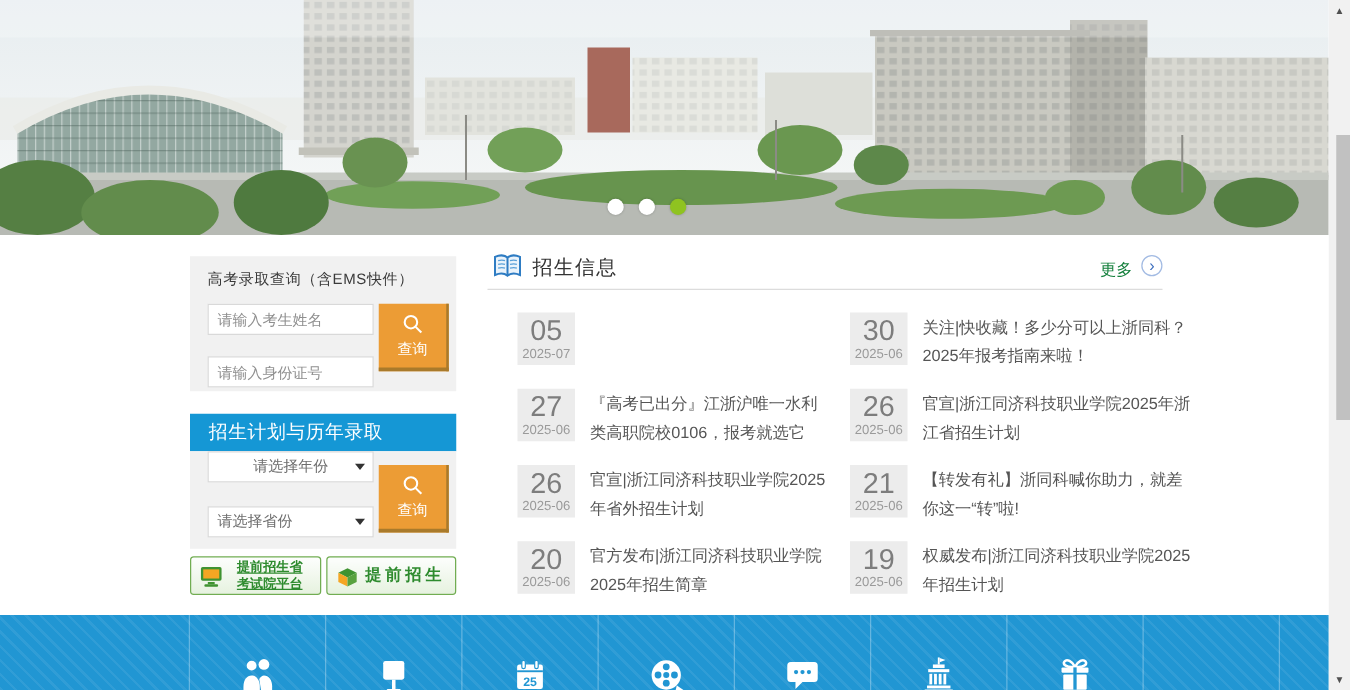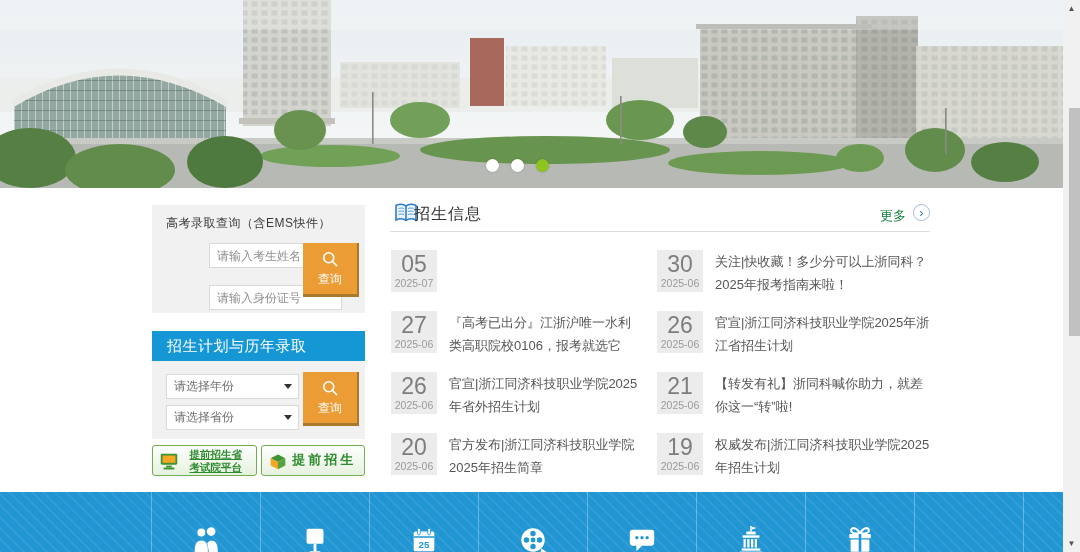--- a/index.html
+++ b/index.html
@@ -12,56 +12,56 @@
   .banner svg { display:block; }
   .dots { position:absolute; left:486px; top:159px; display:flex; gap:12px; }
   .dot { width:13px; height:13px; border-radius:50%; background:#ffffff; box-shadow:0 0 2px rgba(0,0,0,.25); cursor:pointer; }
   .dot.active { background:#8fc320; }
 
   
   .box { position:absolute; background:#f1f1f1; }
   .lookup-box { left:152px; top:205px; width:213px; height:108px; }
   .panel-title { position:absolute; left:14px; top:10px; font-size:12px; color:#3a3a3a; letter-spacing:.5px; white-space:nowrap; }
   .txt-input { position:absolute; left:14px; width:133px; height:25px; border:1px solid #d9d9d9; background:#fff;
-               font-size:12px; color:#6d28d9; padding:0 7px; outline:none;margin-left:43px; }
+               font-size:12px; color:#6d28d9; padding:0 7px; outline:none; }
   .txt-input::placeholder { color:#8f8f8f; }
   .in1 { top:38px; } .in2 { top:80px; }
   .search-btn { position:absolute; left:151px; top:38px; width:56px; height:54px; background:#ec9c35;
                 border:none; border-right:2px solid #a97a2b; border-bottom:3px solid #a97a2b; cursor:pointer;
                 display:flex; flex-direction:column; align-items:center; justify-content:center; gap:2px; }
   .search-btn span { color:#fff; font-size:12px; }
 
   .plan-header { position:absolute; left:152px; top:331px; width:213px; height:30px; background:#1597d5;
                  color:#fff; font-size:15px; line-height:30px; padding-left:15px; letter-spacing:.5px; }
   .plan-box { left:152px; top:361px; width:213px; height:78px; }
   .fake-select { position:absolute; left:14px; width:133px; height:25px; background:#fff; border:1px solid #d9d9d9;
                  font-size:12px; color:#6e6e6e; line-height:23px; padding:0 7px; cursor:pointer; }
-  .sel1 { top:13px; } .sel2 { top:44px; }
+  .sel1 { top:0;text-align:center; } .sel2 { top:44px; }
   .fake-select .chev { position:absolute; right:6px; top:9px; width:0; height:0;
                  border-left:4px solid transparent; border-right:4px solid transparent; border-top:5px solid #333; }
   .plan-btn { top:11px; }
 
   .badges { position:absolute; left:152px; top:445px; width:213px; height:31px; display:flex; gap:4px; }
   .badge { flex:1; border:1px solid #71ad52; border-radius:3px; background:linear-gradient(#fdfefd,#e6f2df);
            display:flex; align-items:center; padding:0 4px 0 5px; cursor:pointer; }
   .badge svg { flex:0 0 auto; }
   .badge .btxt { flex:1; text-align:center; color:#2e8b2e; font-weight:bold; line-height:1.15; }
   .badge1 .btxt { font-size:10.5px;text-decoration:underline; }
   .badge2 .btxt { font-size:13px; letter-spacing:3px; }
 
   
   .news-header { position:absolute; left:390px; top:201px; width:540px; height:28px; }
   .news-book { position:absolute; left:4px; top:2px; }
-  .news-title { position:absolute; left:24px; top:3px; font-size:16px; color:#333; letter-spacing:1px; }
+  .news-title { position:absolute; left:36px; top:3px; font-size:16px; color:#333; letter-spacing:1px; }
   .news-more { position:absolute; right:24px; top:6px; font-size:13px; color:#15803d; cursor:pointer; }
   .more-circle { position:absolute; right:0; top:3px; width:17px; height:17px; border:1px solid #a3bbe3; border-radius:50%;
                  color:#3e6fbe; font-size:13px; line-height:15px; text-align:center; cursor:pointer; background:#fff; }
   .news-divider { position:absolute; left:390px; top:231px; width:540px; height:1px; background:#dcdcdc; }
 
-  .news-grid { position:absolute; left:391px; top:250px; width:540px; display:grid;
+  .news-grid { position:absolute; left:414px; top:250px; width:540px; display:grid;
                grid-template-columns:250px 274px; column-gap:16px; row-gap:15px; }
   .news-item { display:flex; cursor:pointer; }
   .date-block { width:46px; height:42px; background:#ececec; flex:0 0 auto; text-align:center; padding-top:2px; }
   .date-day { display:block; font-size:23px; color:#7d7d7d; line-height:24px; }
   .date-ym { display:block; font-size:10.5px; color:#9a9a9a; line-height:14px; }
   .news-text { margin-left:12px; font-size:13px; color:#555; line-height:23px; }
 
   
   .footer { position:absolute; left:0; top:492px; width:1063px; height:60px; background:#2196d3;
             background-image:repeating-linear-gradient(45deg, rgba(255,255,255,.07) 0 2px, transparent 2px 8px); }

